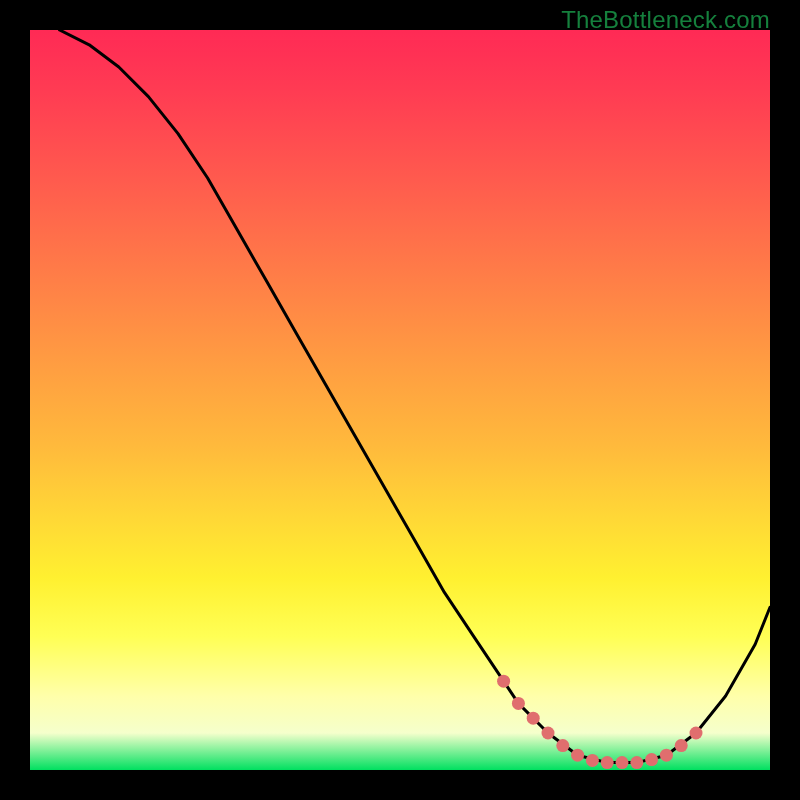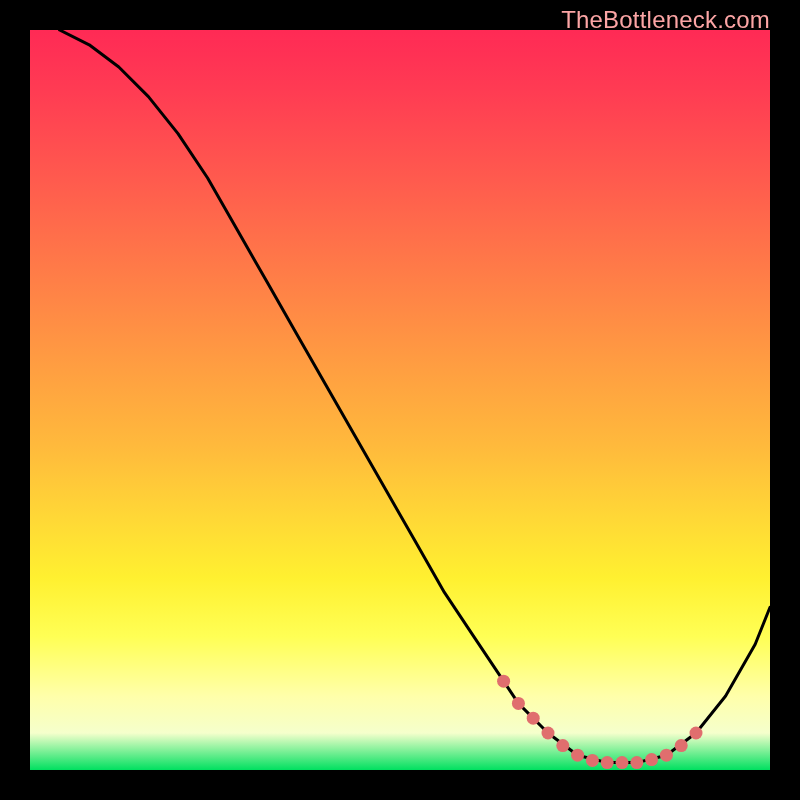--- a/index.html
+++ b/index.html
@@ -46,21 +46,21 @@
       #ffff55 82%,
       #ffffaa 90%,
       #f5ffcc 95%,
       #00e060 100%
     );
   }
   .watermark {
     position: absolute;
     top: 6px;
     right: 30px;
-    color: #fca5a5;
+    color: #15803d;
     font-size: 24px;
     font-weight: 500;
     letter-spacing: 0.2px;
     margin-left: 15px;
   }
   svg.curve {
     position: absolute;
     top: 0;
     left: 0;
     width: 100%;

